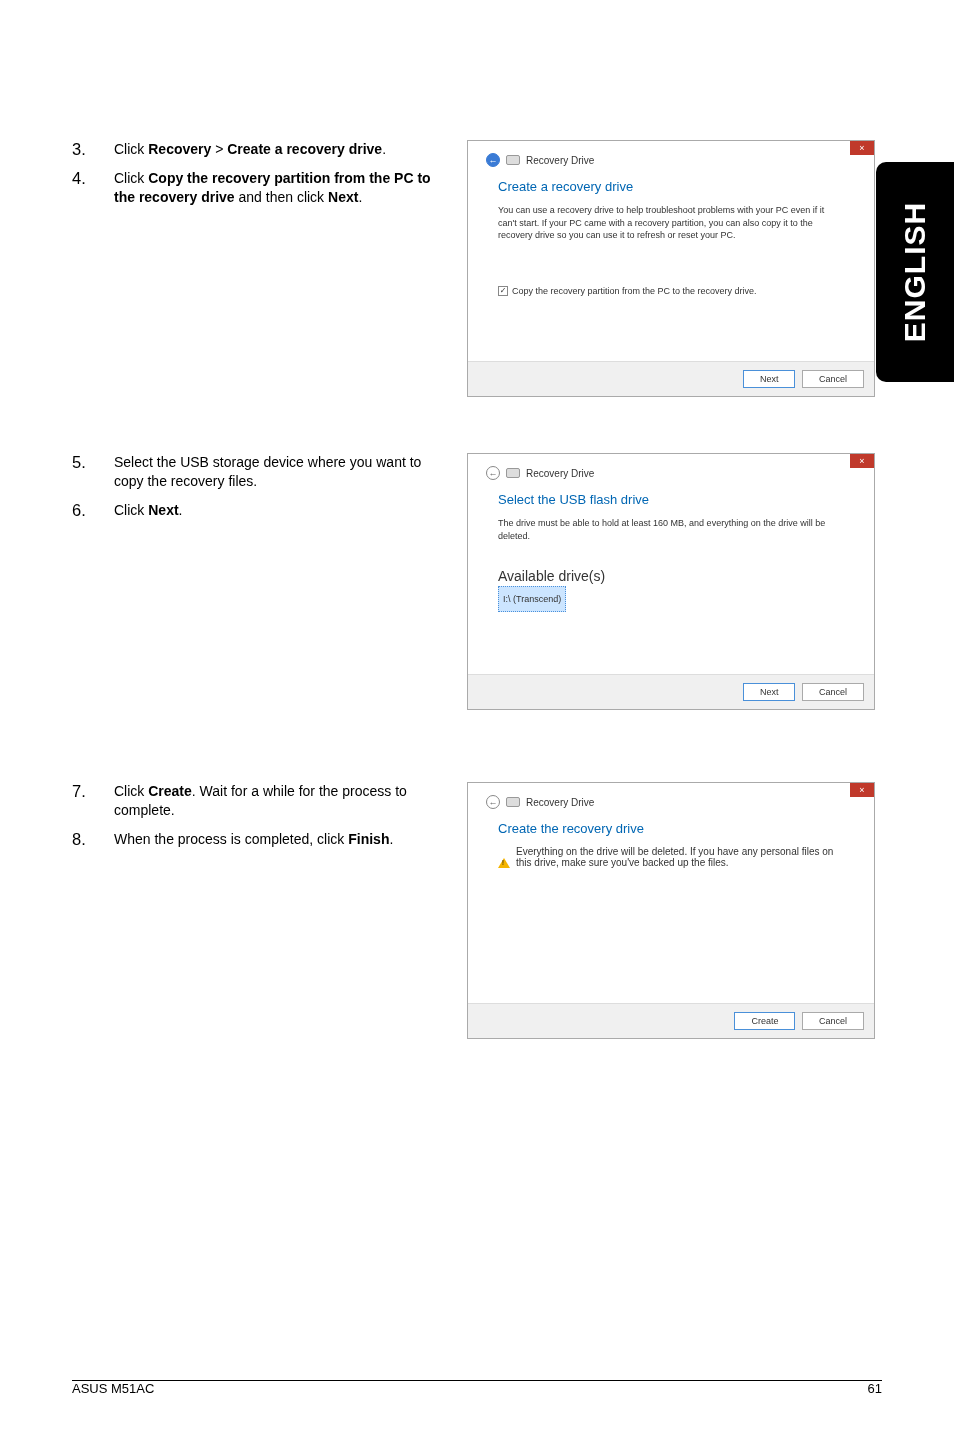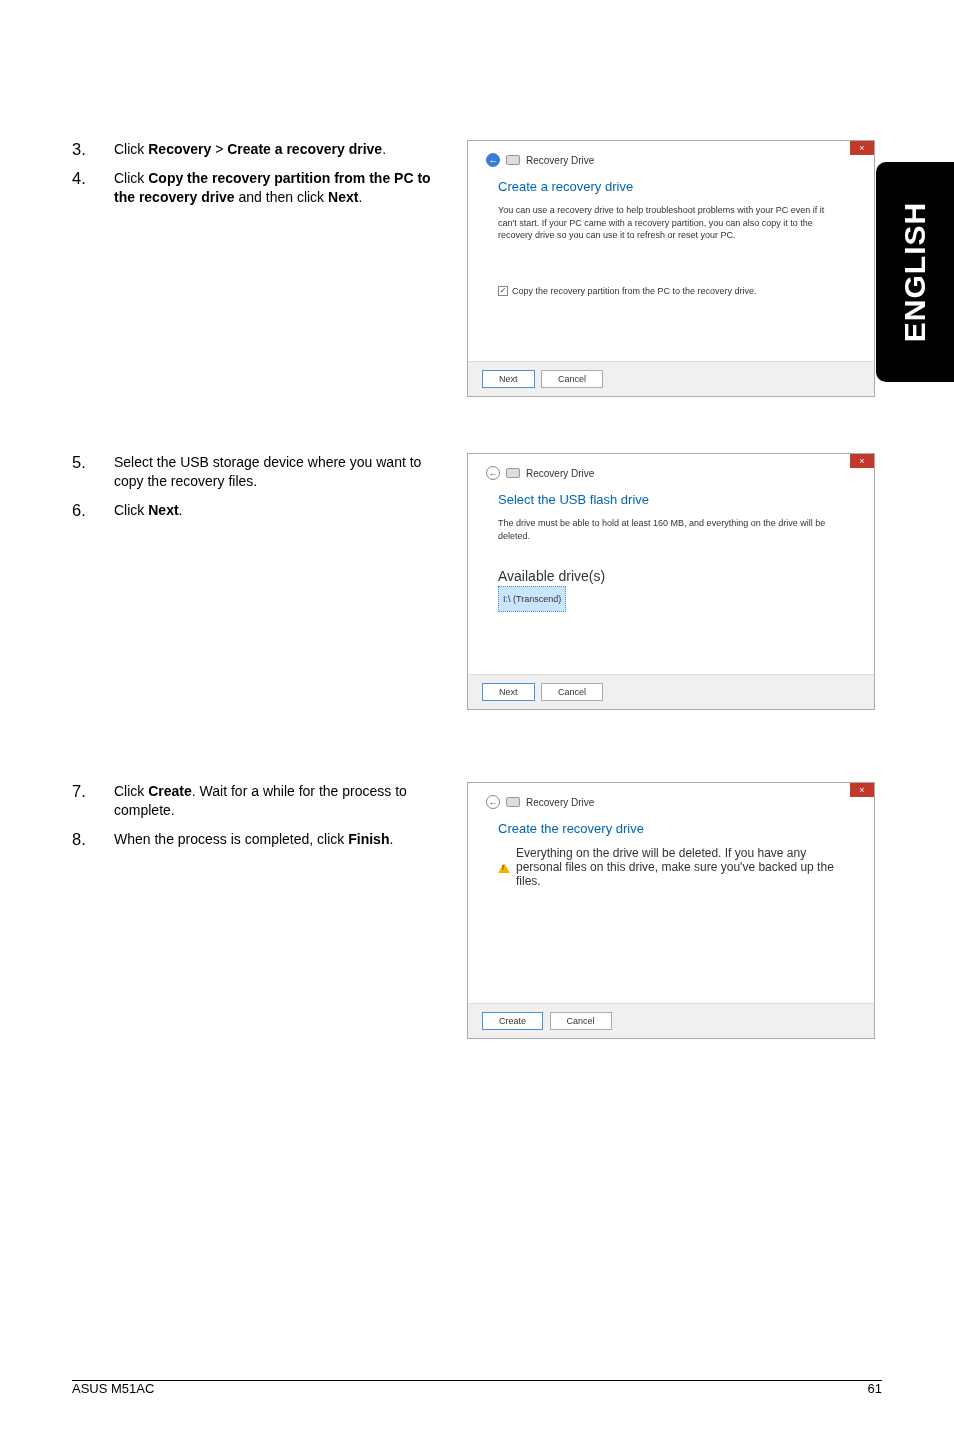--- a/index.html
+++ b/index.html
@@ -142,20 +142,21 @@
     align-items: center;
     justify-content: center;
     font-size: 8px;
     color: #333;
     flex-shrink: 0;
   }
   .dialog-footer {
     background: #f0f0f0;
     border-top: 1px solid #ddd;
     padding: 8px 10px;
+    text-align: right;
   }
   .btn {
     display: inline-block;
     border: 1px solid #aaa;
     background: #fff;
     font-size: 9px;
     padding: 3px 16px;
     margin-left: 4px;
   }
   .btn-primary { border: 1px solid #4a90d9; }
@@ -166,22 +167,22 @@
   .drive-item {
     display: inline-block;
     background: #cce5ff;
     border: 1px dotted #4a90d9;
     padding: 7px 4px;
     font-size: 9px;
   }
   .warn-row {
     display: flex;
     gap: 6px;
-    font-size: 12px;
-    align-items: center;
+    font-size: 10px;
+    align-items: flex-end;
   }
   .warn-ico {
     width: 0;
     height: 0;
     border-left: 6px solid transparent;
     border-right: 6px solid transparent;
     border-bottom: 10px solid #f4b400;
     position: relative;
     flex-shrink: 0;
     margin-top: 1px;

